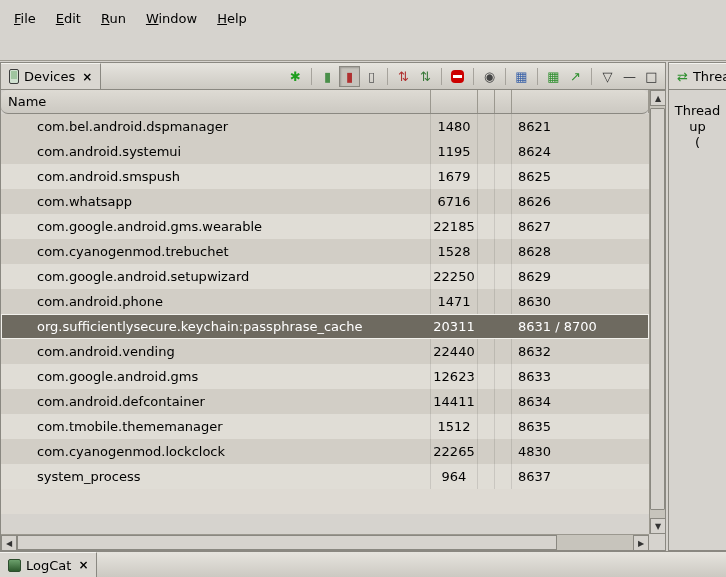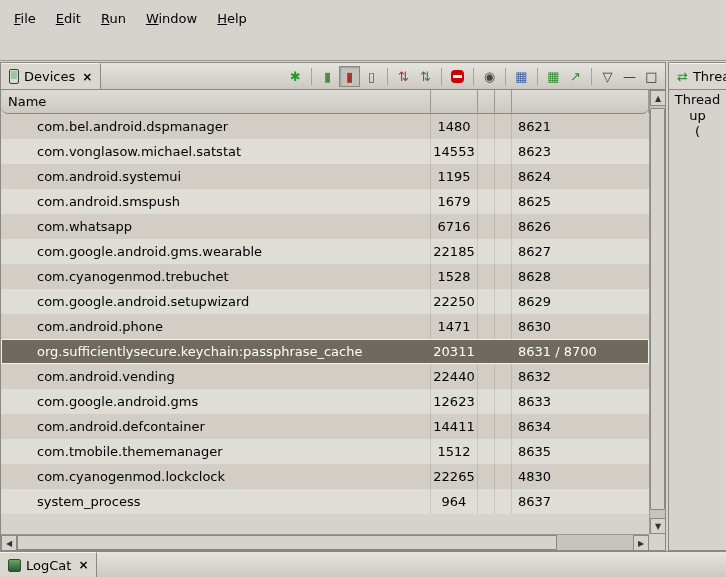--- a/index.html
+++ b/index.html
@@ -97,21 +97,21 @@
     background:#c7c4bc; border-top:1px solid #9b988f; display:flex; }
   .sbtn { width:16px; height:16px; background:#d6d3ce; border:1px solid #8a8881;
     font-size:8px; display:flex; align-items:center; justify-content:center; color:#333; }
   .vthumb { position:absolute; top:18px; left:0; width:15px; height:402px;
     background:#d6d3ce; border:1px solid #8a8881; border-radius:1px; }
   .vscroll .sbtn.up { position:absolute; top:0; left:0; }
   .vscroll .sbtn.down { position:absolute; bottom:0; left:0; }
   .hthumb { height:15px; width:540px; background:#d6d3ce; border:1px solid #8a8881; margin-top:0; }
   .corner { position:absolute; right:0; bottom:0; width:16px; height:16px; background:#d6d3ce; }
   
-  .threads-msg { margin-top:2px; text-align:center; line-height:16px; }
+  .threads-msg { margin-top:13px; text-align:center; line-height:16px; }
   
   .bottombar { position:absolute; left:0; right:0; bottom:0; height:26px;
     background:linear-gradient(#e6e4de,#ccc9c2); border-top:1px solid #8a8881;
     display:flex; align-items:stretch; }
 </style>
 </head>
 <body>
 
 <div class="window">
 
@@ -195,27 +195,20 @@
           <div class="hcell col-port"></div>
         </div>
       <div class="tbody">
           <div class="trow">
             <div class="cell col-name">com.bel.android.dspmanager</div>
             <div class="cell col-pid">1480</div>
             <div class="cell col-c3"></div>
             <div class="cell col-c4"></div>
             <div class="cell col-port">8621</div>
           </div>
-          <div class="trow alt">
-            <div class="cell col-name">com.vonglasow.michael.satstat</div>
-            <div class="cell col-pid">14553</div>
-            <div class="cell col-c3"></div>
-            <div class="cell col-c4"></div>
-            <div class="cell col-port">8623</div>
-          </div>
           <div class="trow">
             <div class="cell col-name">com.android.systemui</div>
             <div class="cell col-pid">1195</div>
             <div class="cell col-c3"></div>
             <div class="cell col-c4"></div>
             <div class="cell col-port">8624</div>
           </div>
           <div class="trow alt">
             <div class="cell col-name">com.android.smspush</div>
             <div class="cell col-pid">1679</div>

